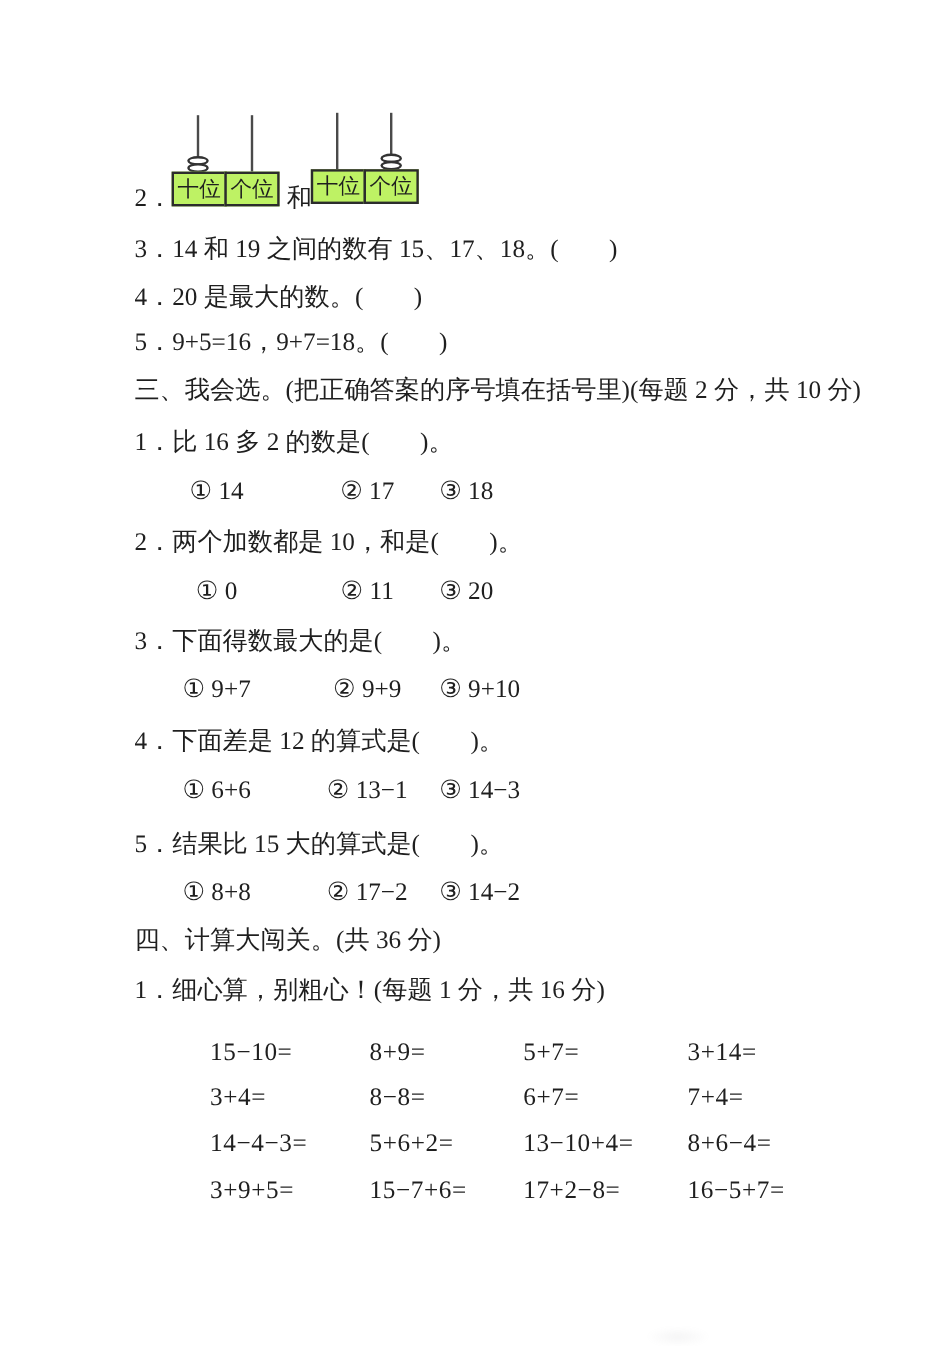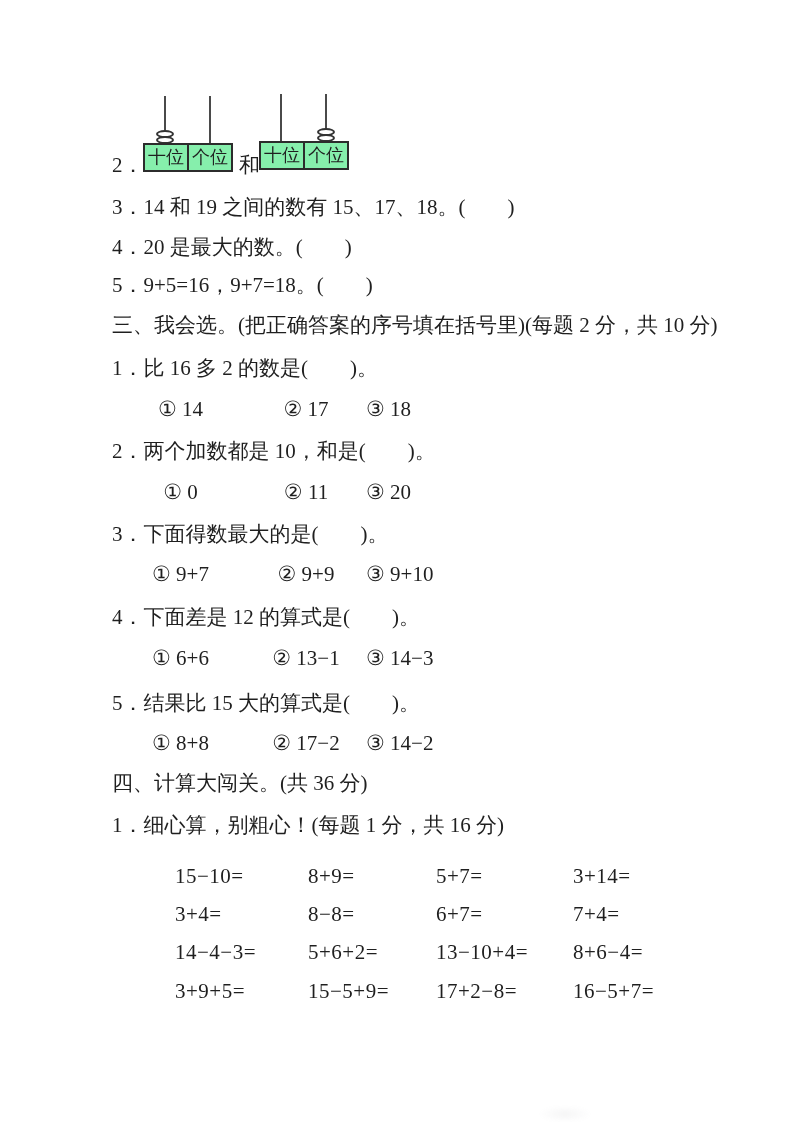--- a/index.html
+++ b/index.html
@@ -20,21 +20,21 @@
   
   .calcrow{position:absolute;left:147px;display:grid;grid-template-columns:133px 128px 137px auto;white-space:nowrap;letter-spacing:0.5px;margin-left:28px;}
   
   .abacus{position:absolute;width:92px;height:76px;}
   .rod{position:absolute;top:0;width:2px;height:47px;background:#4a4a4a;}
   .rod-tens{left:21px;}
   .rod-ones{left:66px;}
   .beads{position:absolute;bottom:-1px;left:50%;transform:translateX(-50%);display:flex;flex-direction:column;align-items:center;}
   .bead{width:18px;height:8px;border:2px solid #333;border-radius:50%;background:#fff;box-sizing:border-box;margin-top:-2px;}
   .cells{position:absolute;top:47px;left:0;display:flex;}
-  .cell{width:46px;height:29px;border:2px solid #2c2c2c;box-sizing:border-box;display:flex;align-items:center;justify-content:center;font-size:18px;background:#86efac;}
+  .cell{width:46px;height:29px;border:2px solid #2c2c2c;box-sizing:border-box;display:flex;align-items:center;justify-content:center;font-size:18px;background:#bef264;}
   .cell-ones{margin-left:-2px;text-align:right;}
   .watermark{position:absolute;left:538px;top:1106px;width:54px;height:16px;
     background:radial-gradient(ellipse at center,#9a9aa0 0%,transparent 70%);
     opacity:0.10;filter:blur(2px);}
 </style>
 </head>
 <body>
 
 <div class="page">
 
@@ -132,20 +132,20 @@
     <span>7+4=</span>
   </div>
   <div class="calcrow" style="top:940px">
     <span>14−4−3=</span>
     <span>5+6+2=</span>
     <span>13−10+4=</span>
     <span>8+6−4=</span>
   </div>
   <div class="calcrow" style="top:979px">
     <span>3+9+5=</span>
-    <span>15−5+9=</span>
+    <span>15−7+6=</span>
     <span>17+2−8=</span>
     <span>16−5+7=</span>
   </div>
 
   <div class="watermark"></div>
 
 </div>
 
 </body></html>

